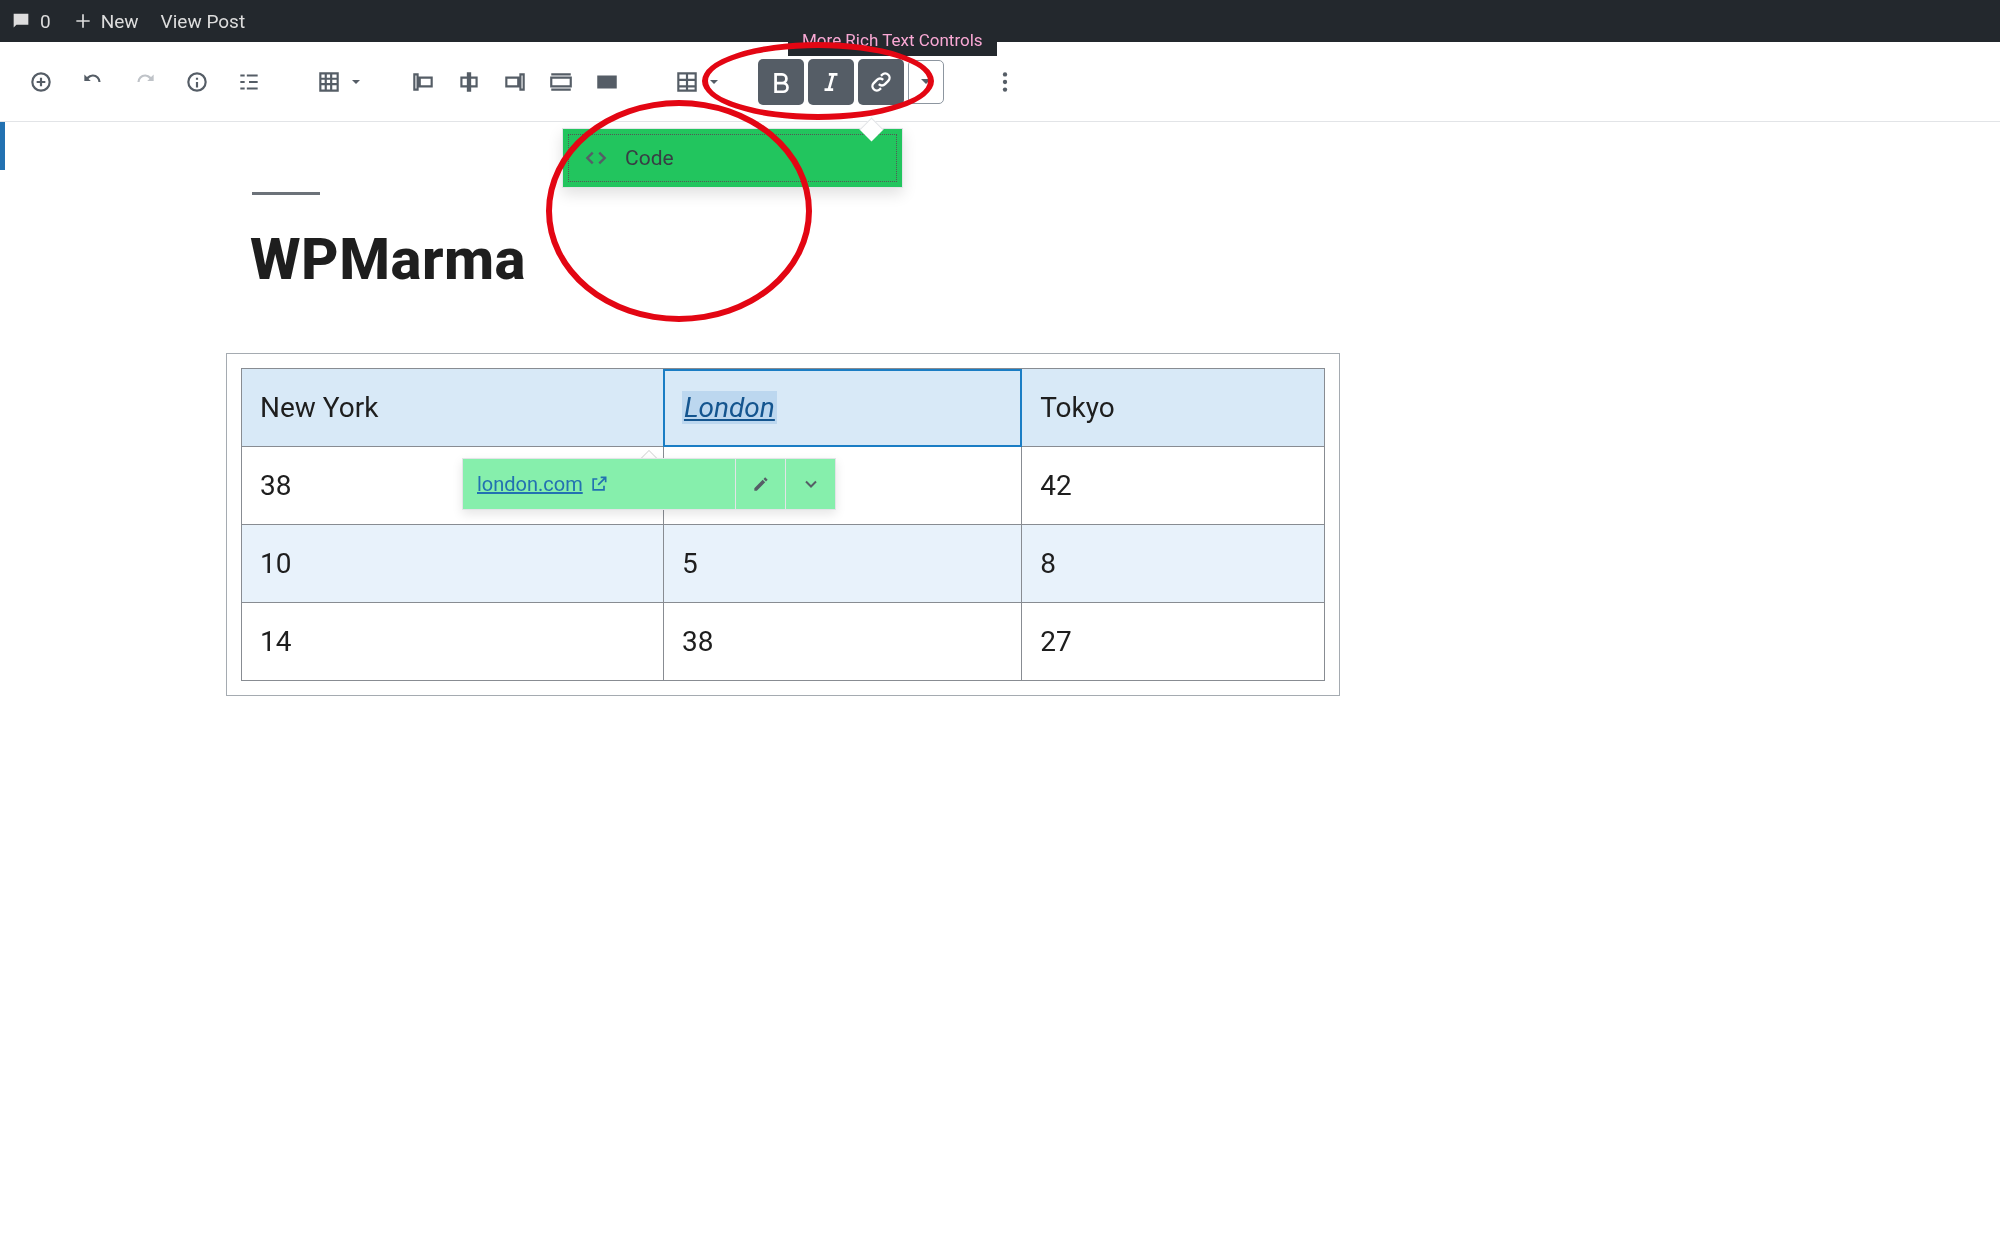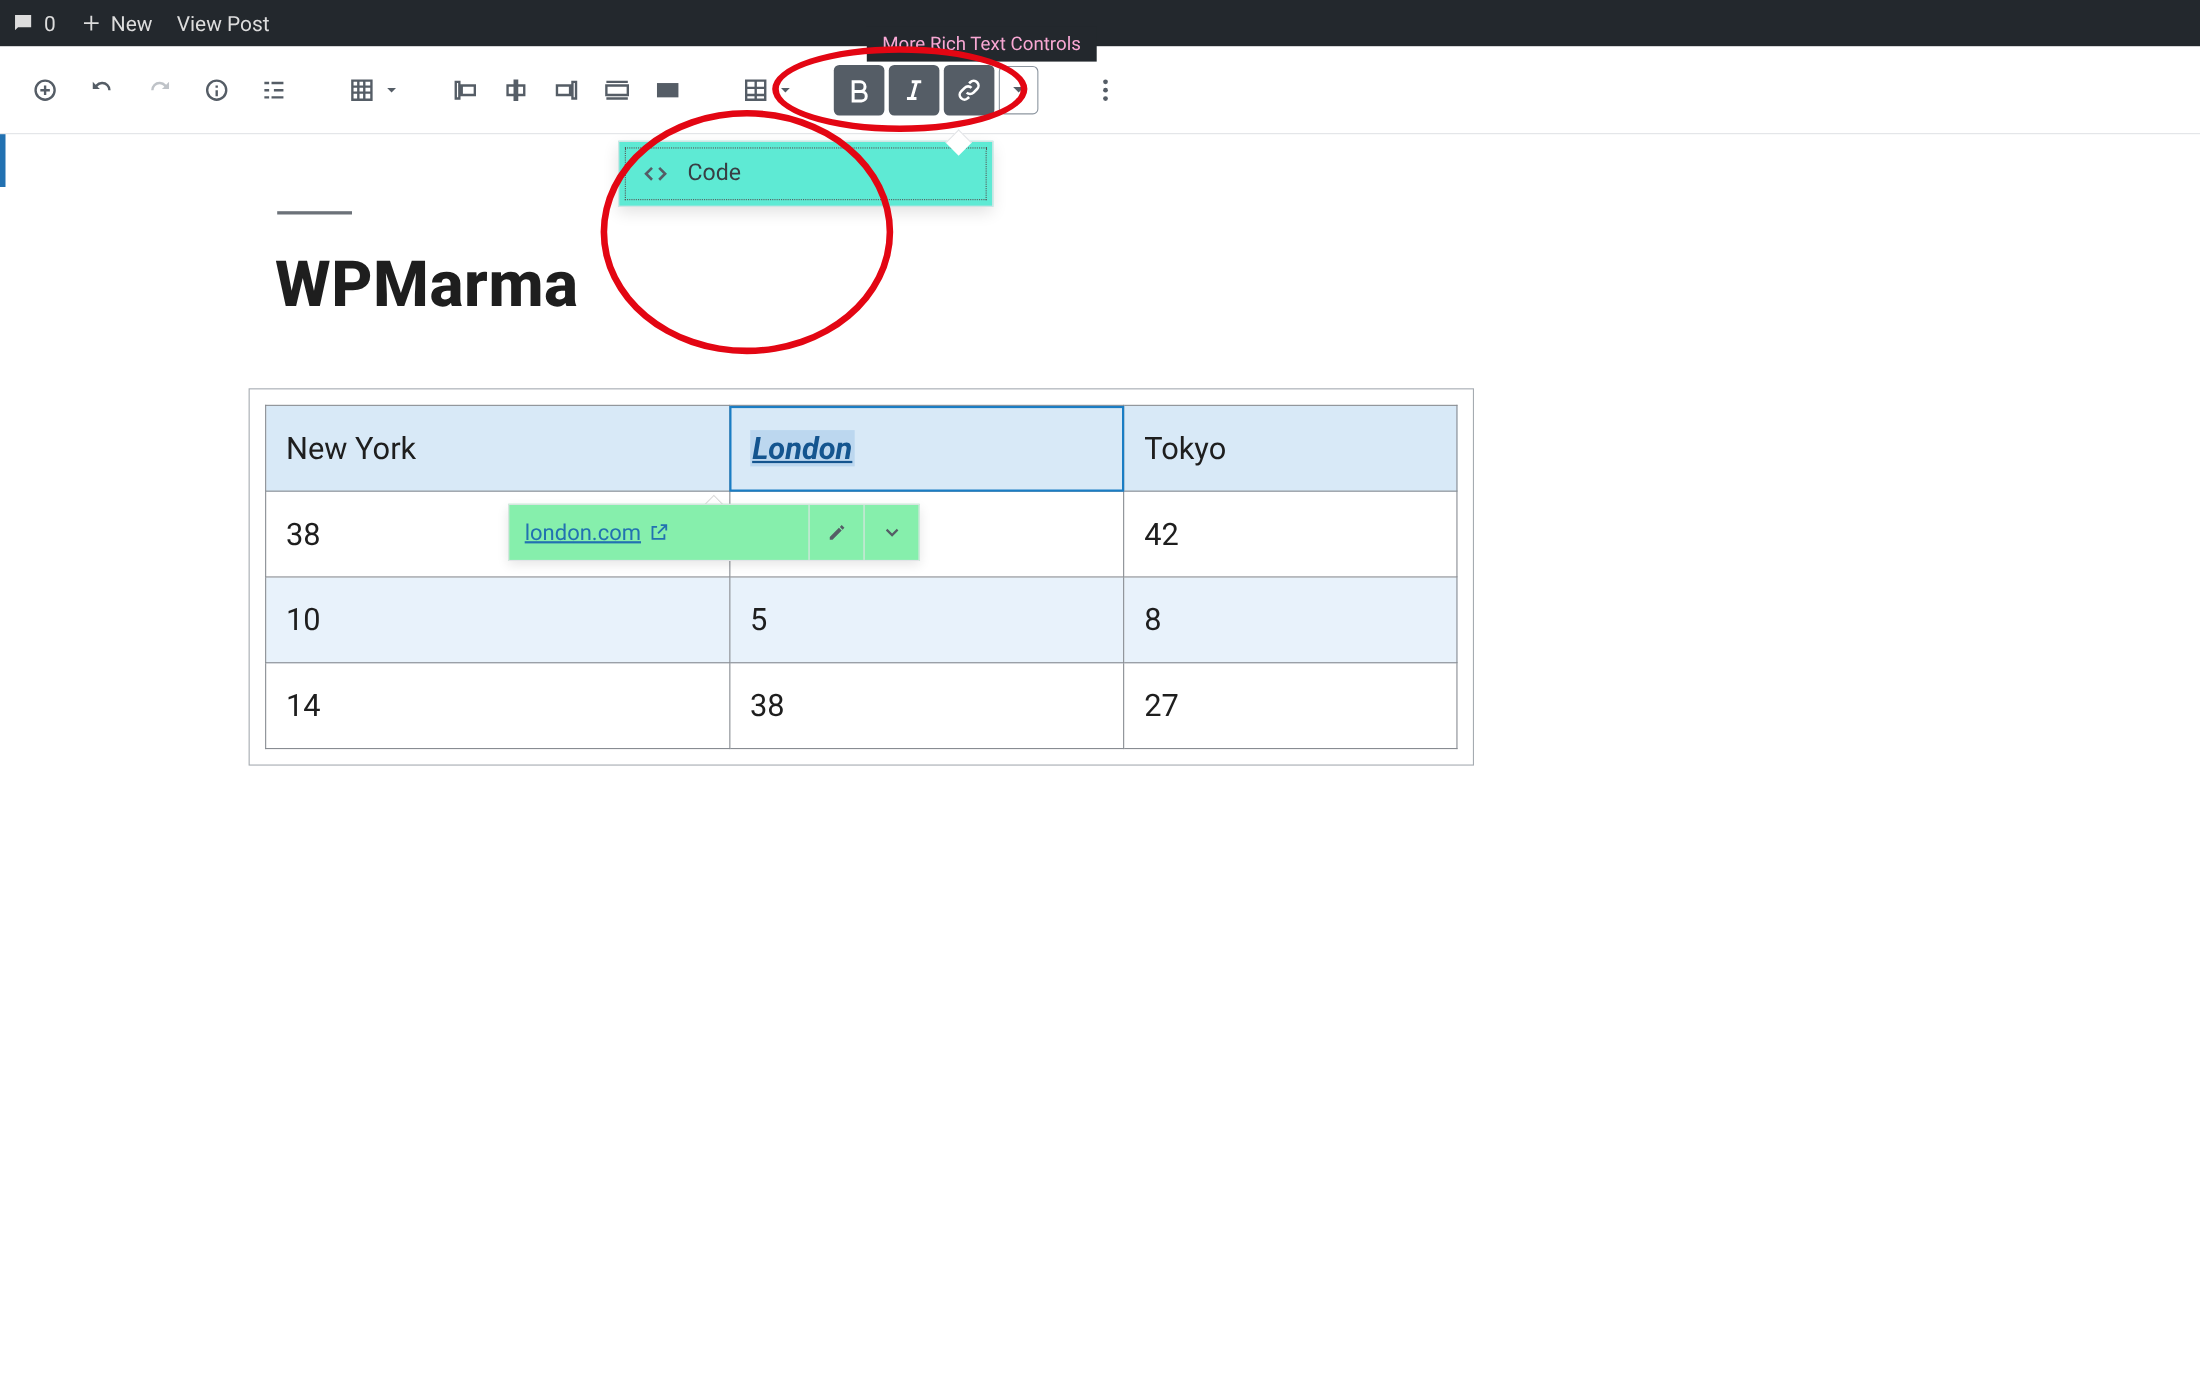--- a/index.html
+++ b/index.html
@@ -21,41 +21,41 @@
   .tb-group { display: flex; align-items: center; gap: 0; }
   .tb-dark { background: #555d66; border-radius: 5px; margin-right: 4px; }
   .tb-dark svg { fill: #fff; }
   .tb-outline { border: 1px solid #8d96a0; border-radius: 5px; background: #fff; width: 36px; height: 44px; margin-right: 4px; }
   .tb-outline .small-tri { width: 0; height: 0; border: 5px solid transparent; border-top-color: #555d66; margin-top: 4px; }
 
   
   .tooltip-dark { position: absolute; background: #23282d; color: #f9a8d4; font-size: 17px; padding: 6px 14px; white-space: nowrap; }
 
   
-  .dropdown-panel { position: absolute; background: #5eead4; border: 1px solid #e2e4e7; box-shadow: 0 6px 14px rgba(0,0,0,0.12); width: 341px; }
+  .dropdown-panel { position: absolute; background: #22c55e; border: 1px solid #e2e4e7; box-shadow: 0 6px 14px rgba(0,0,0,0.12); width: 341px; }
   .dropdown-panel::before { content: ""; position: absolute; top: -8px; right: 22px; width: 16px; height: 16px; background: #fff; border-left: 1px solid #e2e4e7; border-top: 1px solid #e2e4e7; transform: rotate(45deg); }
   .dd-item { display: flex; align-items: center; gap: 16px; padding: 16px 20px; font-size: 21px; color: #383e44; cursor: pointer; }
   .dd-item.sel { outline: 1px dotted #555; outline-offset: -6px; }
   .dd-item svg { width: 26px; height: 26px; fill: #555d66; flex-shrink: 0; }
 
   
   .anno { position: absolute; border: 6px solid #e30613; border-radius: 50%; pointer-events: none; }
 
   
   .content { padding: 0 0 0 0; }
   .title-rule { width: 68px; height: 3px; background: #6c7279; margin-left: 252px; margin-top: 70px; }
   .post-title { font-size: 58px; font-weight: 800; margin-left: 250px; margin-top: 30px; letter-spacing: 0.5px; }
 
   .table-outer { margin: 60px 0 0 226px; width: 1114px; border: 1px solid #a5abb1; padding: 14px; }
   table.data { width: 100%; border-collapse: collapse; font-size: 28px; }
   table.data th, table.data td { border: 1px solid #888c92; padding: 22px 18px; text-align: left; font-weight: 400; }
   table.data th { background: #d8e9f7; }
   table.data tr.striped td { background: #e8f2fb; }
   th.sel-col { outline: 2px solid #1a7dc4; outline-offset: -2px; }
-  .hl-link { background: #bcd7ef; color: #14558f; font-weight: 700; font-style: italic; text-decoration: underline; padding: 0 2px; position: relative; }
+  .hl-link { background: #bcd7ef; color: #14558f; font-weight: 400; font-style: italic; text-decoration: underline; padding: 0 2px; position: relative; }
 
   .cell-tooltip-caret { position: absolute; width: 0; height: 0; border: 9px solid transparent; border-bottom-color: #fff; filter: drop-shadow(0 -1px 0 #ccc); }
   .link-popover { position: absolute; background: #86efac; border: 1px solid #e2e4e7; box-shadow: 0 4px 10px rgba(0,0,0,0.1); display: flex; align-items: center; height: 52px; }
   .link-popover .url { color: #2271b1; text-decoration: underline; font-size: 20px; padding: 0 14px; display: flex; align-items: center; gap: 6px; }
   .link-popover .pbtn { width: 50px; height: 100%; display: flex; align-items: center; justify-content: center; border-left: 1px solid #e2e4e7; cursor: pointer; }
   .link-popover svg { width: 20px; height: 20px; fill: #555d66; }
 
   .placeholder-para { margin-left: 250px; margin-top: 54px; font-size: 28px; color: #81878d; font-family: Georgia, "Times New Roman", serif; }
 
   .left-blue { position: absolute; left: 0; top: 122px; width: 5px; height: 48px; background: #2271b1; }

